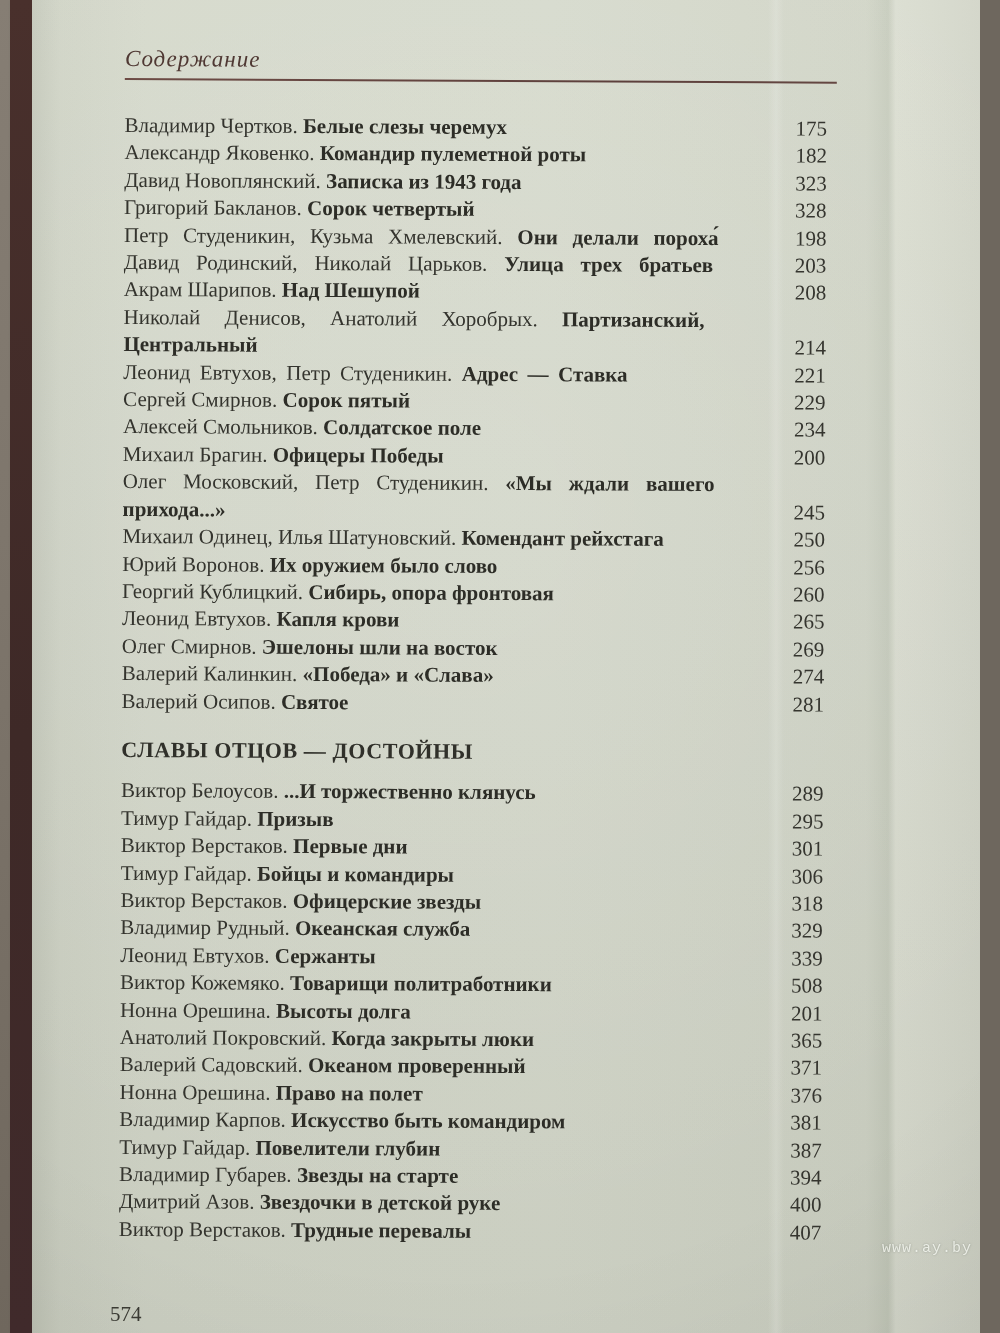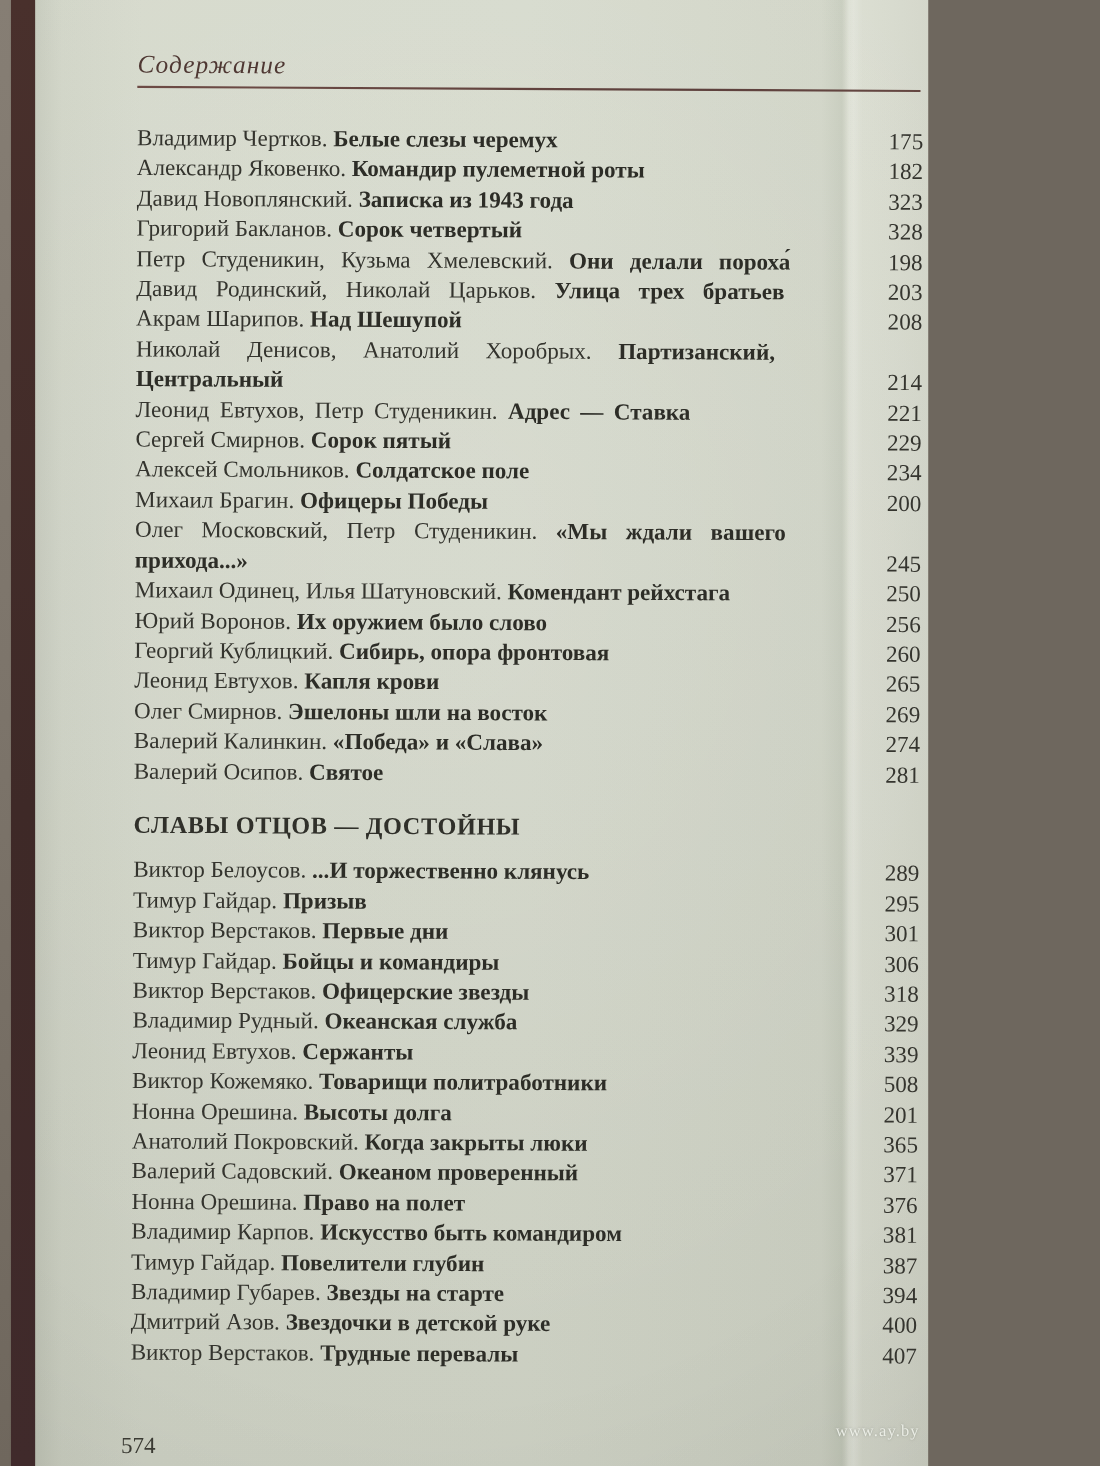--- a/index.html
+++ b/index.html
@@ -2,21 +2,21 @@
 <html><head>
 <meta charset="utf-8">
 <style>
   html,body { margin:0; padding:0; }
   body {
     width:1000px; height:1333px;
     font-family:"Liberation Serif","DejaVu Serif",serif;
     background:#6e675e;
   }
   .photo {
-    position:relative; width:844px; height:1333px; overflow:hidden;
+    position:relative; width:980px; height:1333px; overflow:hidden;
     background:linear-gradient(180deg,#867e74 0%,#7d756b 45%,#6f675d 100%);
   }
   
   .cover-strip {
     position:absolute; left:10px; top:0; width:22px; height:100%;
     background:linear-gradient(180deg,#49302c 0%,#3e2927 55%,#402a2b 100%);
     box-shadow:2px 0 3px rgba(0,0,0,0.35);
   }
   
   .page {
@@ -48,32 +48,32 @@
   .toc-rule {
     width:712px; height:2px; margin-top:6px;
     background:linear-gradient(90deg,#6d4b45 0%,#5d403c 70%,#654742 100%);
   }
   .toc-list { margin-top:32px; font-size:21px; line-height:27.4px; }
   .entry { display:flex; align-items:flex-end; }
   .entry-text { flex:1 1 auto; padding-right:10px; }
   .entry-text .line1 { white-space:nowrap; }
   .entry-text .line1.block { display:block; }
   .title { font-weight:bold; color:#2d2d27; }
-  .page-num { flex:0 0 56px; text-align:center; color:#35352f; }
+  .page-num { flex:0 0 56px; text-align:left; color:#35352f; }
   .section-heading {
     font-weight:bold; font-size:22px; line-height:27.4px;
     margin:21px 0 14px 0; letter-spacing:0.6px; color:#30302a;
   }
   .folio {
     position:absolute; left:110px; top:1254px;
     font-size:21px; color:#3a3a33;margin-top:48px;
   }
   .watermark {
-    position:absolute; right:8px; top:1293px;
-    font-family:Liberation Serif, serif;
+    position:absolute; right:8px; top:1240px;
+    font-family:Liberation Mono, monospace;
     font-size:15px; letter-spacing:1px;
     color:rgba(246,248,241,0.85);
     text-shadow:0 0 2px rgba(110,115,105,0.6);
   }
 </style>
 </head>
 <body>
 
 <div class="photo">
   <div class="cover-strip"></div>

